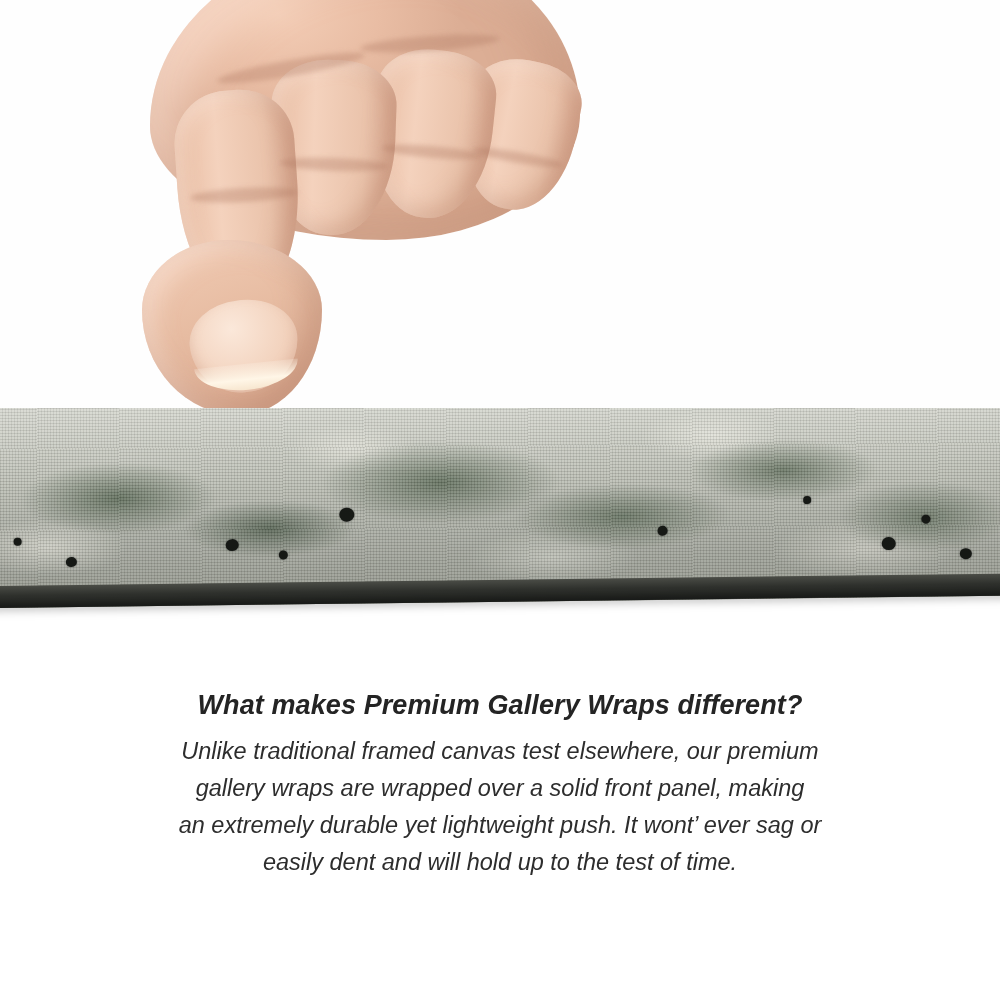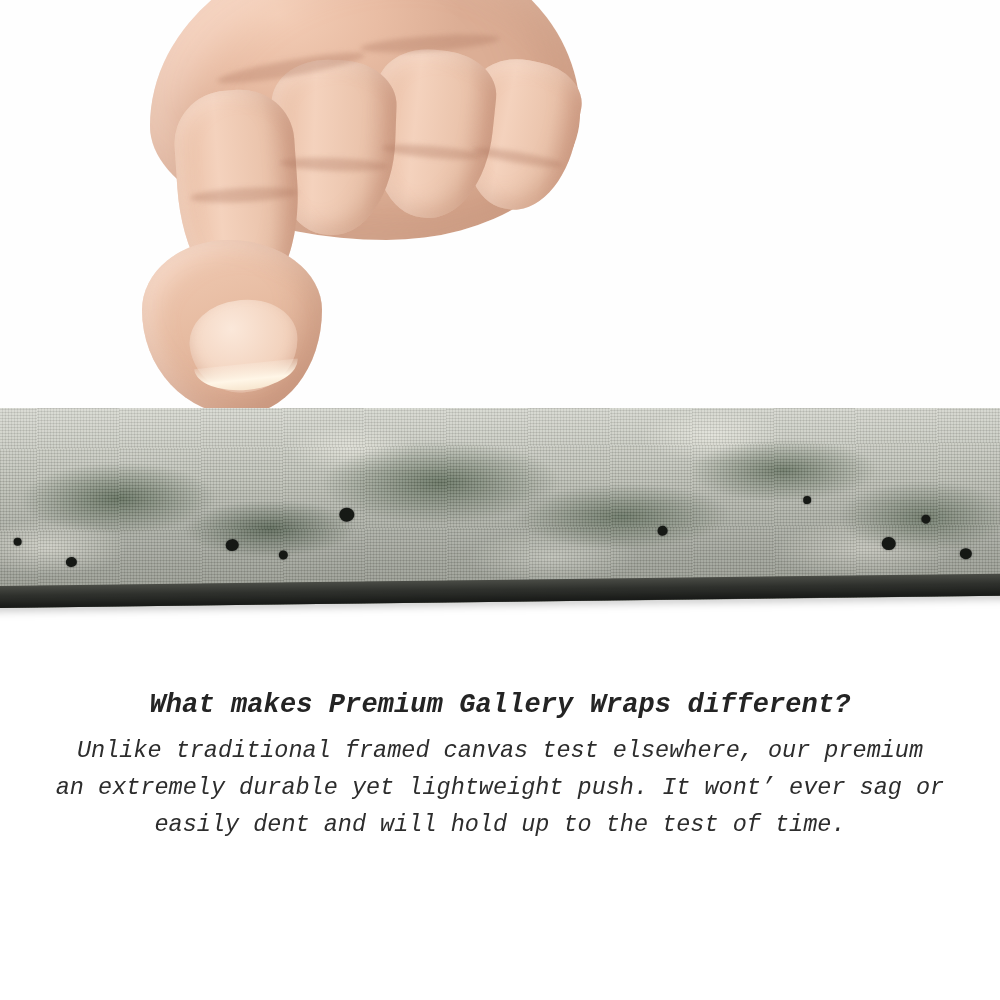--- a/index.html
+++ b/index.html
@@ -194,21 +194,21 @@
   }
 
   
   .caption {
     position: absolute;
     left: 0;
     top: 690px;
     width: 1000px;
     text-align: center;
     color: #2a2a2a;
-    font-family: Liberation Mono, monospace;
+    font-family: Liberation Sans, sans-serif;
     font-style: italic;
   }
 
   .caption-title {
     font-size: 27px;
     font-weight: 700;
     letter-spacing: 0.1px;
     margin: 0 0 12px 0;
     color: #242424;
   }
@@ -260,17 +260,18 @@
       <div class="speck" style="left:806px; top:98px;  width:8px;  height:8px;"></div>
       <div class="canvas-sheen"></div>
     </div>
     <div class="canvas-edge-dark"></div>
     <div class="canvas-edge-shadow"></div>
   </div>
 
   <div class="caption">
     <div class="caption-title">What makes Premium Gallery Wraps different?</div>
     <div class="caption-line">Unlike traditional framed canvas test elsewhere, our premium</div>
+    <div class="caption-line">gallery wraps are wrapped over a solid front panel, making</div>
     <div class="caption-line">an extremely durable yet lightweight push. It wont’ ever sag or</div>
     <div class="caption-line">easily dent and will hold up to the test of time.</div>
   </div>
 
 </div>
 
 </body></html>

